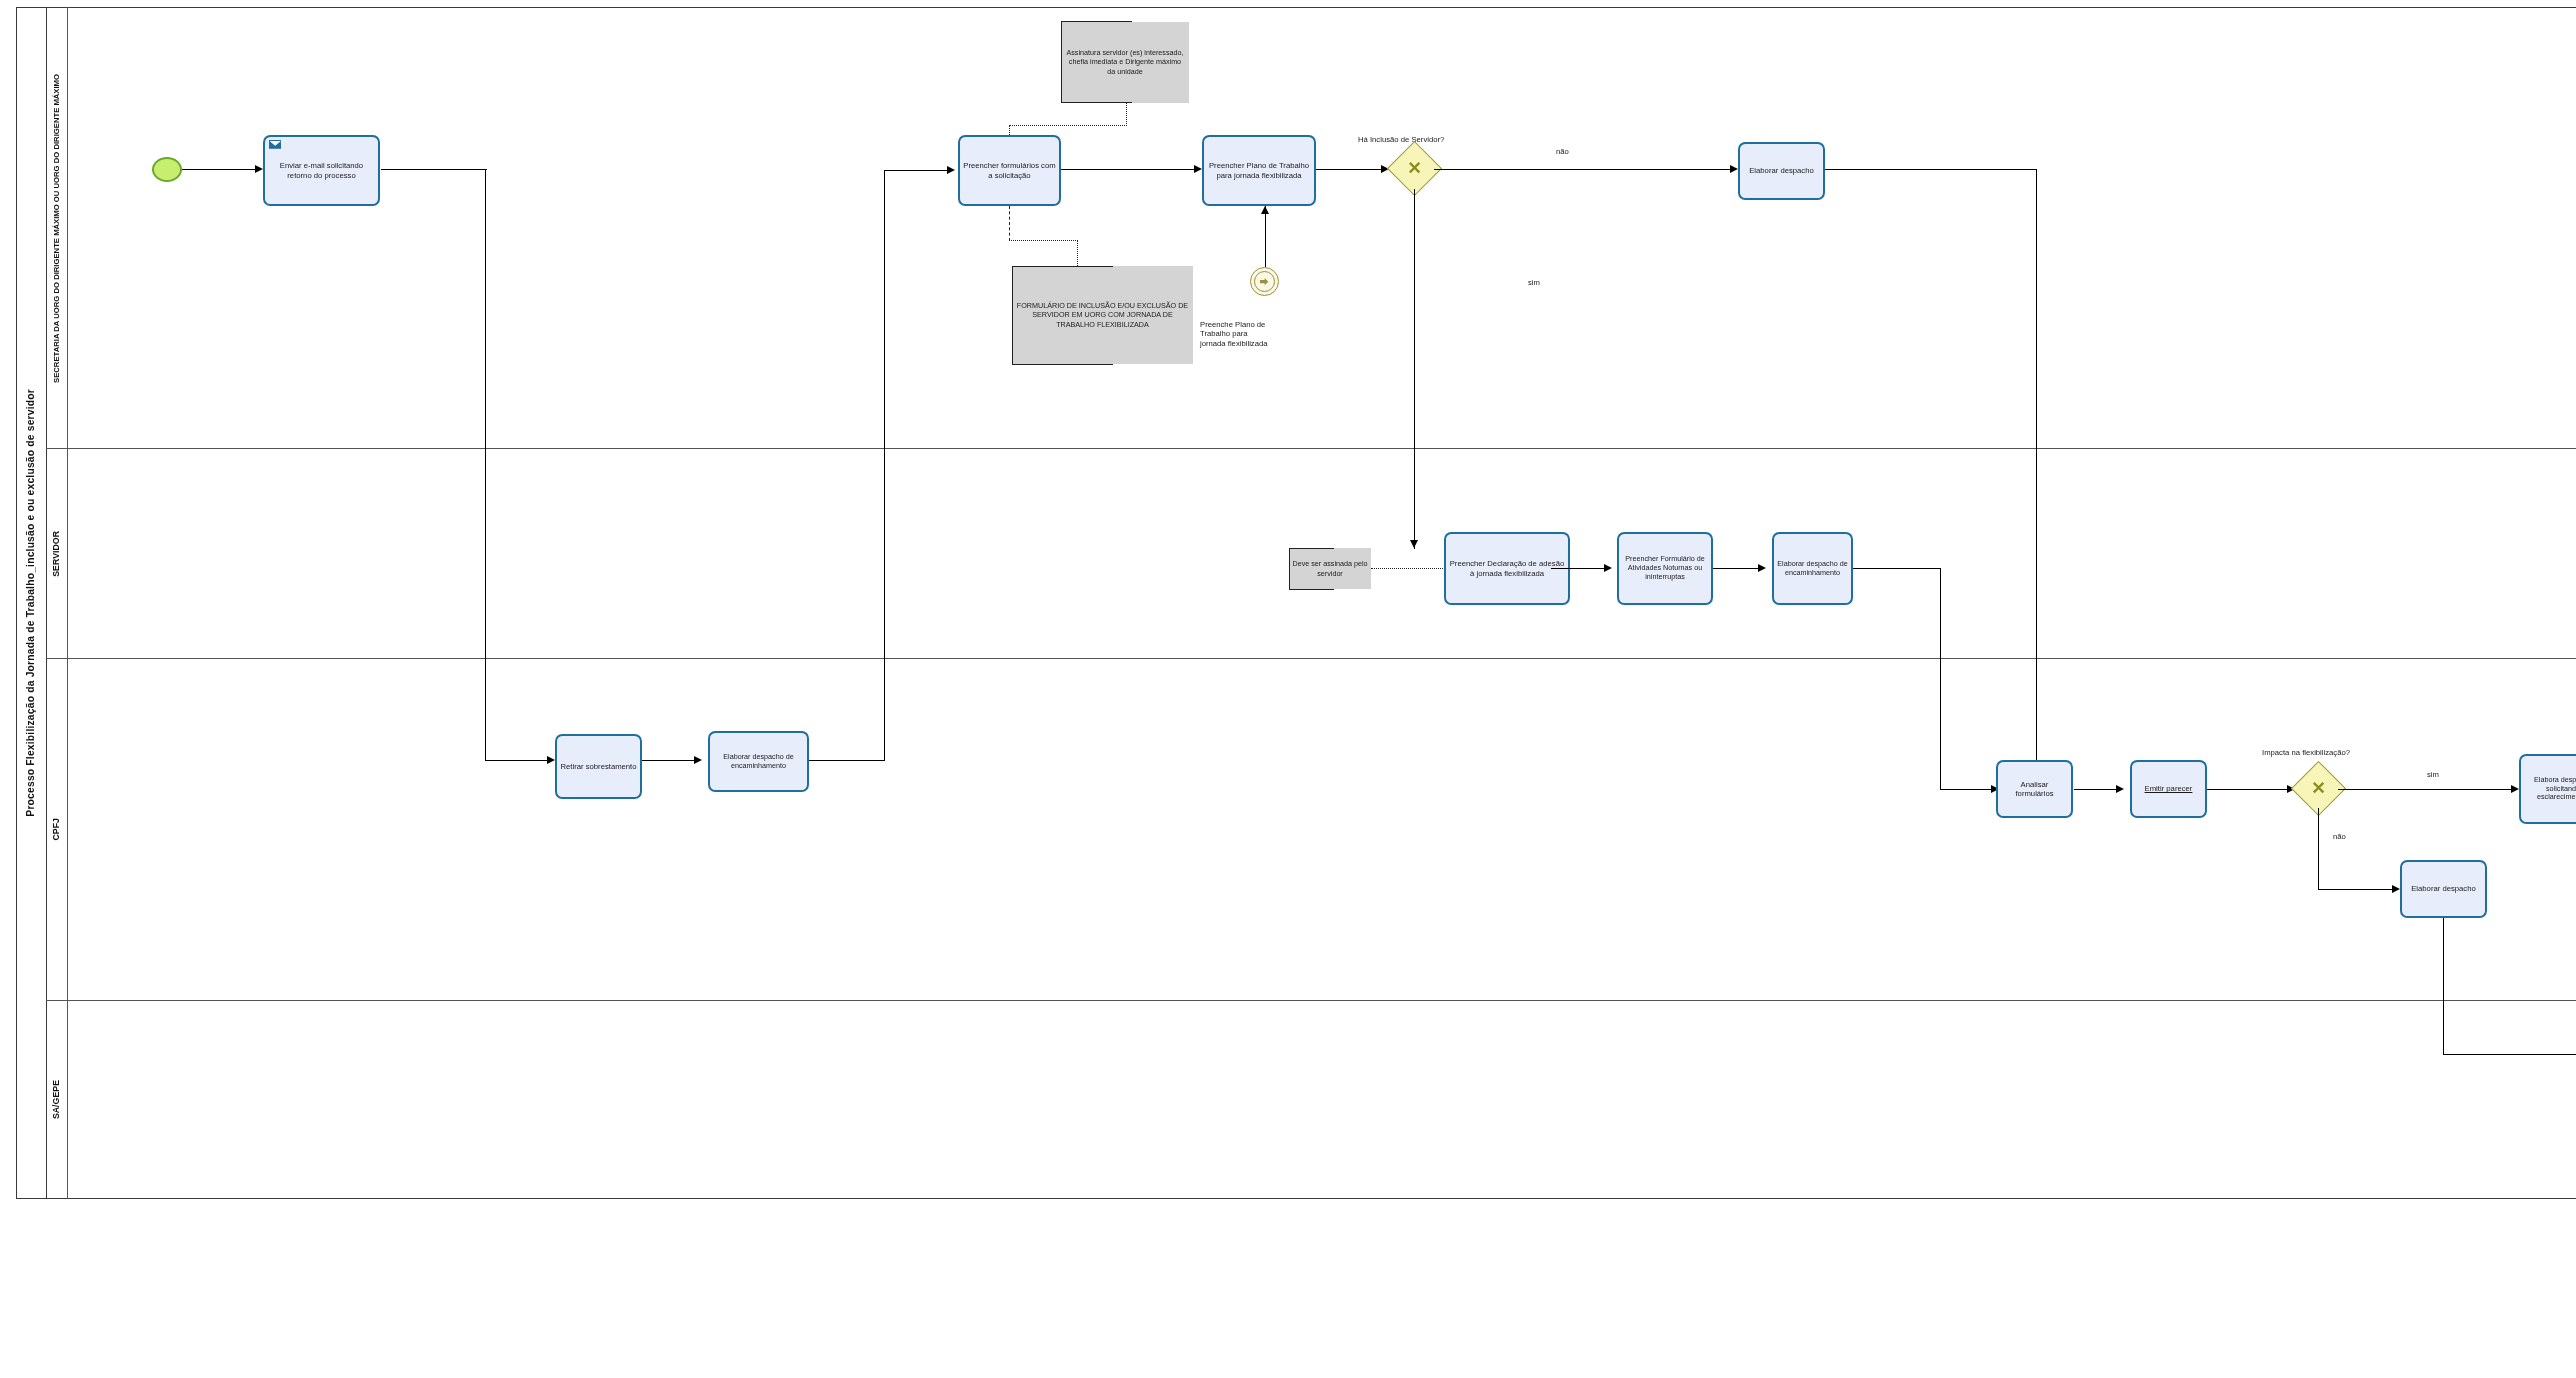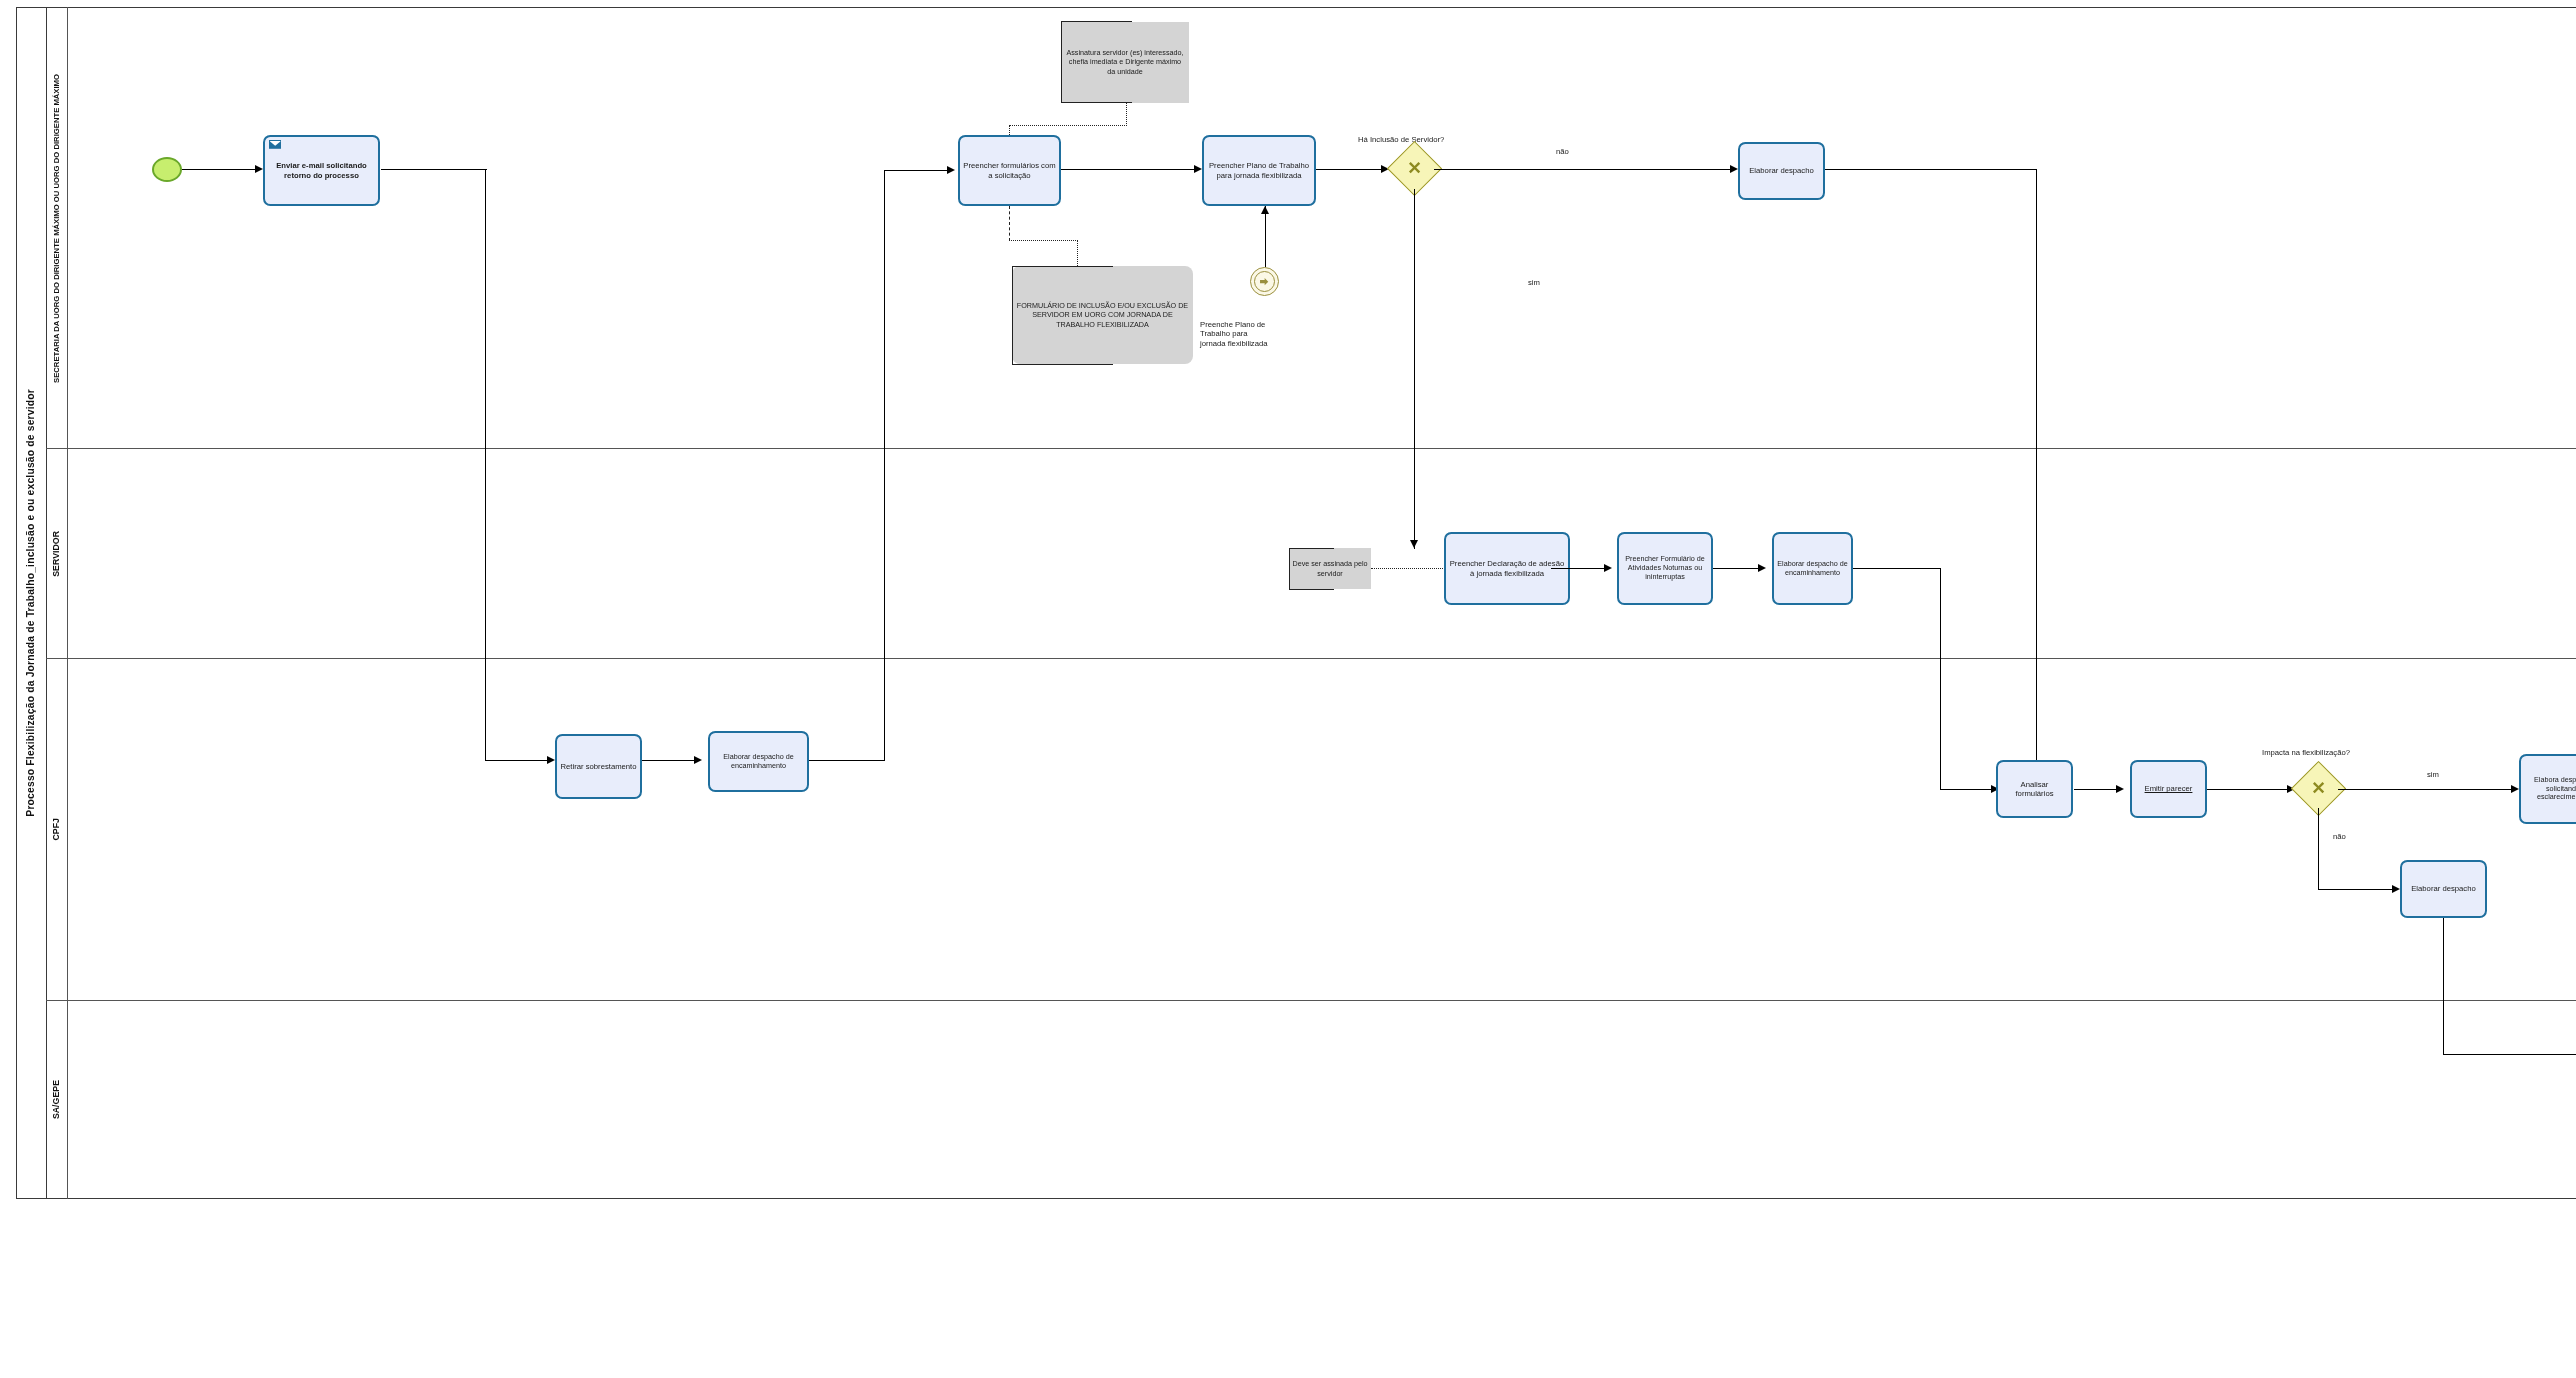--- a/index.html
+++ b/index.html
@@ -102,21 +102,21 @@
   <div class="lane last" style="left:46px;top:1001px;width:3462px;height:198px;"></div>
   <div class="lane-title" style="left:46px;top:1001px;width:21.6px;height:198px;">
     <span>SA/GEPE</span>
   </div>
 
   <div class="ev ev-start" style="left:152px;top:157px;width:30px;height:25px;"></div>
 
   <div class="ln h" style="left:182px;top:169px;width:78px;"></div>
   <div class="arrow ar-r" style="left:255px;top:165px;"></div>
 
-  <div class="task" style="left:263px;top:135px;width:117px;height:71px;font-weight:bold;">
+  <div class="task" style="left:263px;top:135px;width:117px;height:71px;">
     <span class="env">
       <svg width="12.4" height="8.8" viewBox="0 0 24 17">
           <rect x="0" y="0" width="24" height="17" fill="#1f6f9e"></rect>
           <path d="M2 3 L12 11 L22 3 L22 2 L2 2 Z" fill="#fff"></path>
         </svg>
     </span>
     <span class="lbl">Enviar e-mail solicitando retorno do processo</span>
   </div>
 
   <div class="ln h" style="left:381px;top:169px;width:106px;"></div>
@@ -135,21 +135,21 @@
   <div class="dln v" style="left:1009px;top:125px;height:21.6px;"></div>
 
   <div class="task" style="left:958px;top:135px;width:103px;height:71px;">
     <span class="lbl">Preencher formulários com a solicitação</span>
   </div>
 
   <div class="dsh v" style="left:1009px;top:206px;height:35px;"></div>
   <div class="dln h" style="left:1009px;top:240px;width:69px;"></div>
   <div class="dln v" style="left:1077px;top:240px;height:26px;"></div>
 
-  <div class="note" style="left:1012px;top:266px;width:181px;height:98px;border-radius:8px;">
+  <div class="note" style="left:1012px;top:266px;width:181px;height:98px;">
     <span class="cap t"></span>
       <span class="cap b"></span>
     <span>FORMULÁRIO DE INCLUSÃO E/OU EXCLUSÃO DE SERVIDOR EM UORG COM JORNADA DE TRABALHO FLEXIBILIZADA</span>
   </div>
 
   <div class="ln h" style="left:1061px;top:169px;width:137px;"></div>
   <div class="arrow ar-r" style="left:1194px;top:165px;"></div>
 
   <div class="task" style="left:1202px;top:135px;width:114px;height:71px;">
     <span class="lbl">Preencher Plano de Trabalho para jornada flexibilizada</span>

